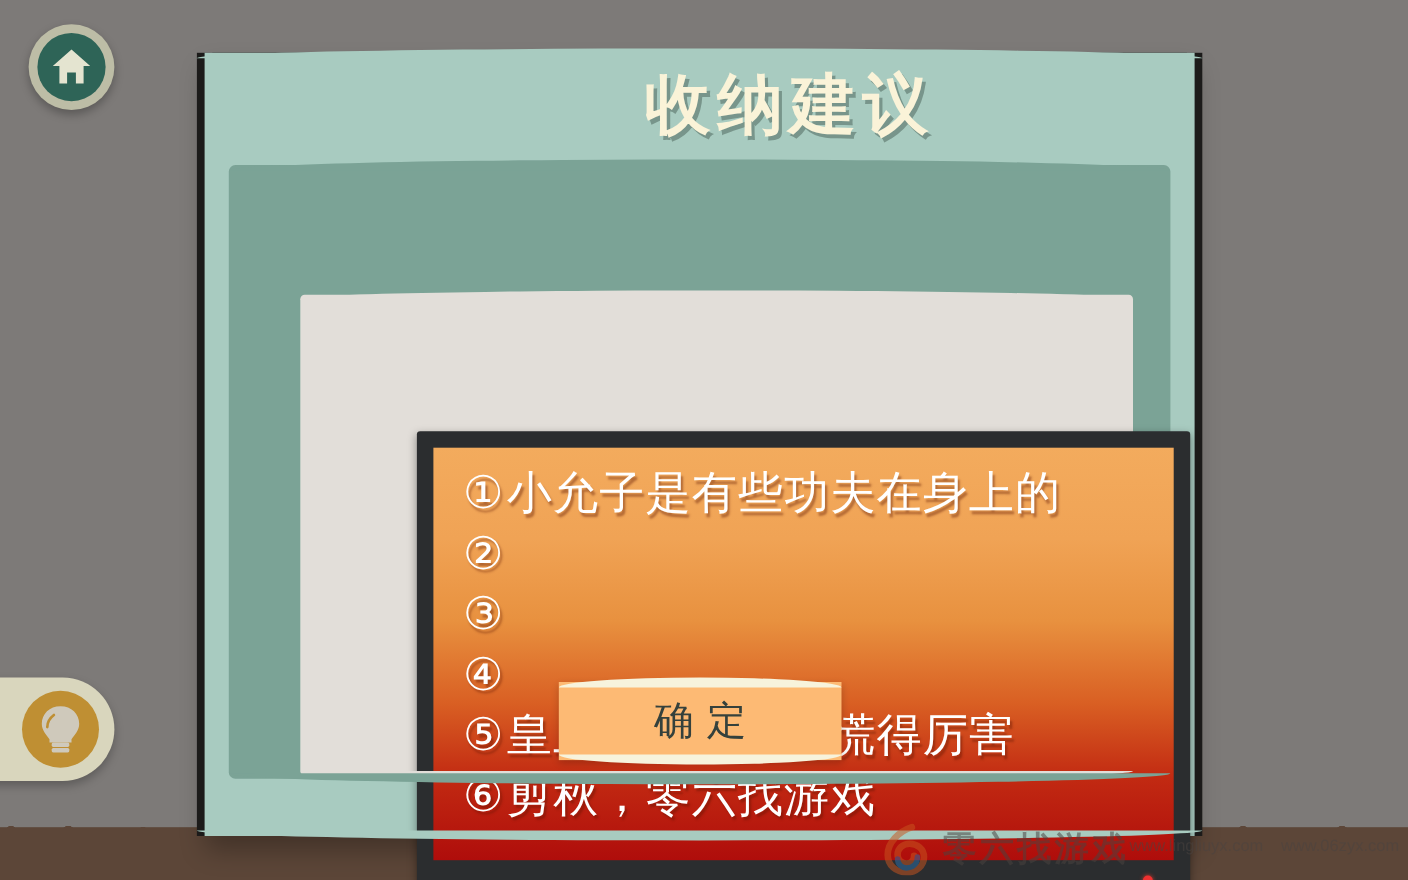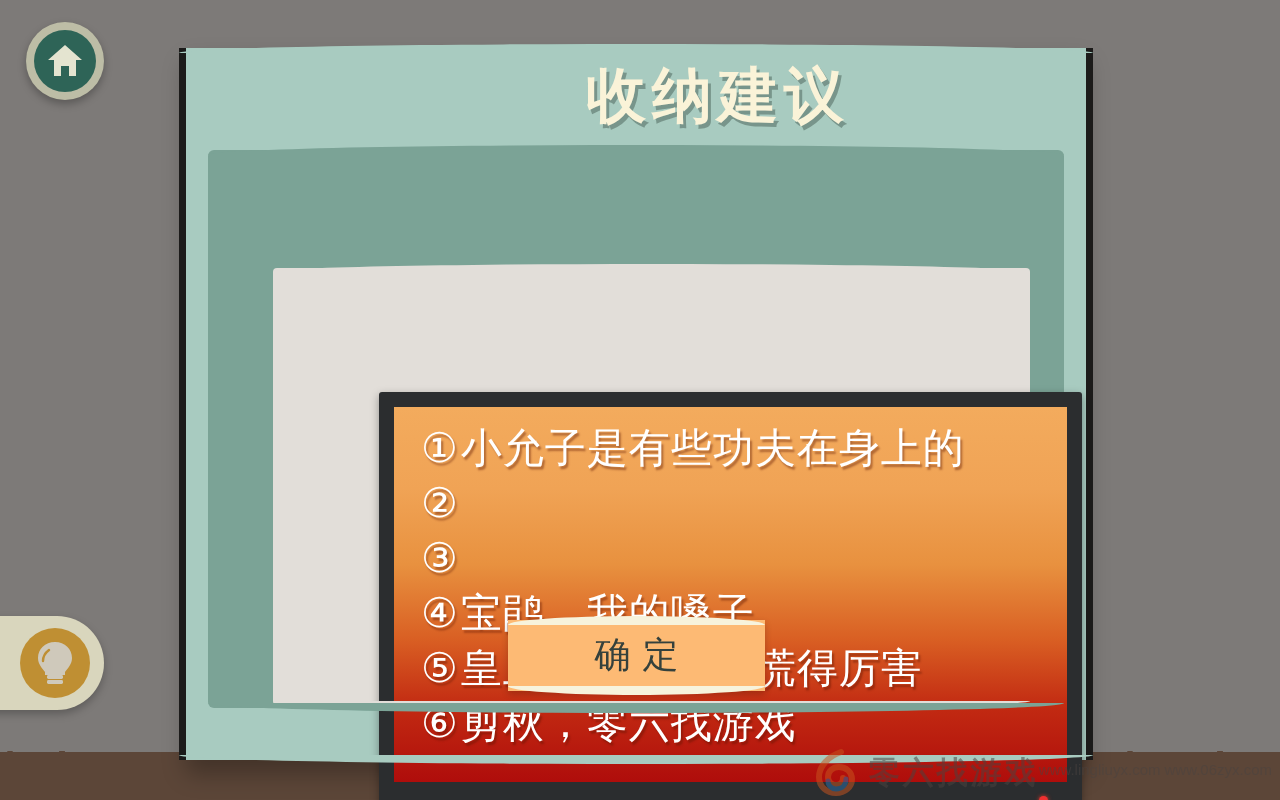--- a/index.html
+++ b/index.html
@@ -238,21 +238,21 @@
   #wm-right { display: flex; flex-direction: row; }
   #wm-cn {
     font-size: 31px;
     font-weight: bold;
     letter-spacing: 3px;
     color: #4a4340;
     line-height: 1;
     font-family: "DejaVu Sans", "Liberation Sans", sans-serif;
   }
   #wm-urls {
-    display: flex; gap: 4px;
+    display: flex; gap: 16px;
     font-size: 15px;
     color: #4a4340;
     margin-top: 4px;
     font-family: "Liberation Sans", sans-serif;
   }
 </style>
 </head>
 <body>
 
 <div id="stage">
@@ -300,21 +300,20 @@
               <div class="screen-line">
                 <span class="line-num">②</span>
               </div>
 
               <div class="screen-line">
                 <span class="line-num">③</span>
               </div>
 
               <div class="screen-line">
                 <span class="line-num">④</span>
-                <span class="line-text">宝鹃，我的嗓子</span>
               </div>
 
               <div class="screen-line">
                 <span class="line-num">⑤</span>
                 <span class="line-text">皇上，臣妾的心慌得厉害</span>
               </div>
 
               <div class="screen-line">
                 <span class="line-num">⑥</span>
                 <span class="line-text">剪秋，零六找游戏</span>

